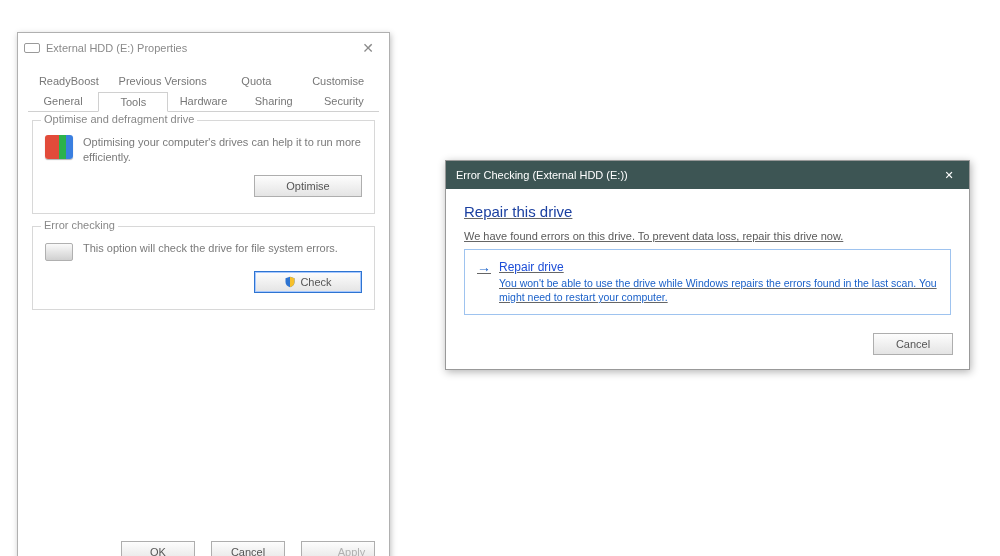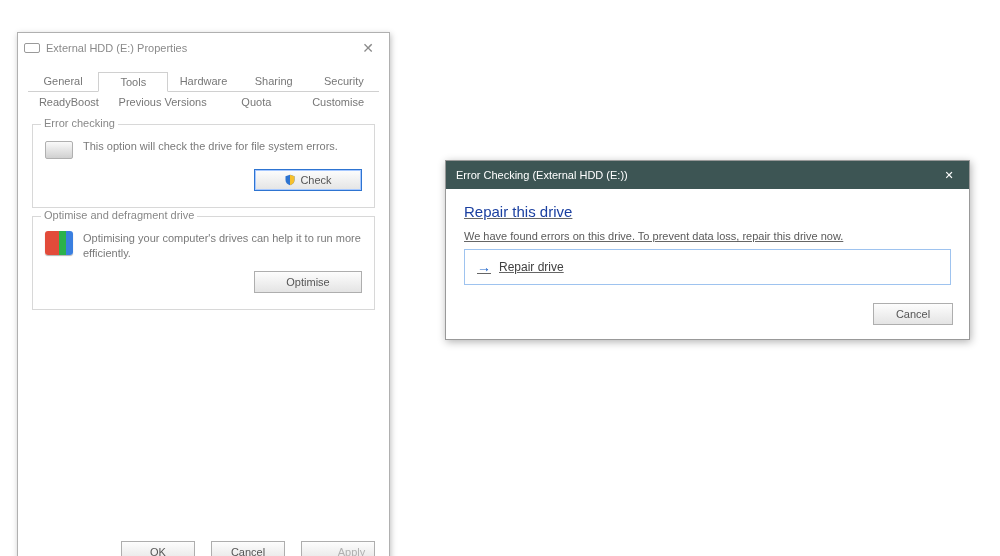--- a/index.html
+++ b/index.html
@@ -214,21 +214,21 @@
     align-items: flex-start;
     gap: 8px;
     cursor: pointer;
   }
   .cmd-link .arrow {
     color: #1b61c9;
     font-size: 14px;
     line-height: 14px;
   }
   .cmd-link .cmd-text .cmd-title {
-    color: #404040;
+    color: #1d4ed8;
     font-size: 12px;
   }
   .cmd-link .cmd-text .cmd-desc {
     color: #1b61c9;
     font-size: 10.5px;
     line-height: 1.35;
     margin-top: 2px;
   }
   .err-footer {
     display: flex;
@@ -249,32 +249,45 @@
 <body>
 
 <div class="props">
   <div class="props-titlebar">
     <span class="drive-icon"></span>
     <span class="title-text">External HDD (E:) Properties</span>
     <span class="close">✕</span>
   </div>
 
   <div class="tabs">
+    <div class="tab-row row1">
+      <div class="tab">ReadyBoost</div>
+      <div class="tab" style="flex:1.3">Previous Versions</div>
+      <div class="tab">Quota</div>
+      <div class="tab">Customise</div>
+    </div>
     <div class="tab-row row2">
       <div class="tab">General</div>
       <div class="tab active">Tools</div>
       <div class="tab">Hardware</div>
       <div class="tab">Sharing</div>
       <div class="tab">Security</div>
     </div>
-    <div class="tab-row row1">
-      <div class="tab">ReadyBoost</div>
-      <div class="tab" style="flex:1.3">Previous Versions</div>
-      <div class="tab">Quota</div>
-      <div class="tab">Customise</div>
+  </div>
+
+  <div class="group" style="margin-top:8px;">
+    <div class="group-legend">Optimise and defragment drive</div>
+    <div class="group-row">
+      <div class="defrag-img"></div>
+      <div class="group-text">Optimising your computer's drives can help it to run more efficiently.</div>
+    </div>
+    <div class="group-action">
+      <button>
+        <span>Optimise</span>
+      </button>
     </div>
   </div>
 
   <div class="group">
     <div class="group-legend">Error checking</div>
     <div class="group-row">
       <div class="drive-img"></div>
       <div class="group-text">This option will check the drive for file system errors.</div>
     </div>
     <div class="group-action">
@@ -283,52 +296,40 @@
           <svg viewBox="0 0 16 16">
               <path d="M8 1 L14 3 V8 C14 12 11 14 8 15 C5 14 2 12 2 8 V3 Z" fill="#2e74d1"></path>
               <path d="M8 1 L14 3 V8 C14 12 11 14 8 15 Z" fill="#f7c02b"></path>
             </svg>
         </span>
         <span>Check</span>
       </button>
     </div>
   </div>
 
-  <div class="group" style="margin-top:8px;">
-    <div class="group-legend">Optimise and defragment drive</div>
-    <div class="group-row">
-      <div class="defrag-img"></div>
-      <div class="group-text">Optimising your computer's drives can help it to run more efficiently.</div>
-    </div>
-    <div class="group-action">
-      <button>
-        <span>Optimise</span>
-      </button>
-    </div>
-  </div>
-
   <div class="props-buttons">
     <button>OK</button>
     <button>Cancel</button>
     <button class="disabled">Apply</button>
   </div>
 </div>
 
 <div class="err">
   <div class="err-titlebar">
     <span class="title-text">Error Checking (External HDD (E:))</span>
     <span class="close">✕</span>
   </div>
   <div class="err-body">
     <div class="err-heading">Repair this drive</div>
     <div class="err-msg">We have found errors on this drive. To prevent data loss, repair this drive now.</div>
 
     <div class="cmd-link">
       <span class="arrow">→</span>
       <div class="cmd-text">
         <div class="cmd-title">Repair drive</div>
+        <div class="cmd-desc">You won't be able to use the drive while Windows repairs the errors found in the last scan. You might need to restart your computer.</div>
       </div>
     </div>
   </div>
   <div class="err-footer">
     <button>Cancel</button>
   </div>
 </div>
 
 </body></html>

